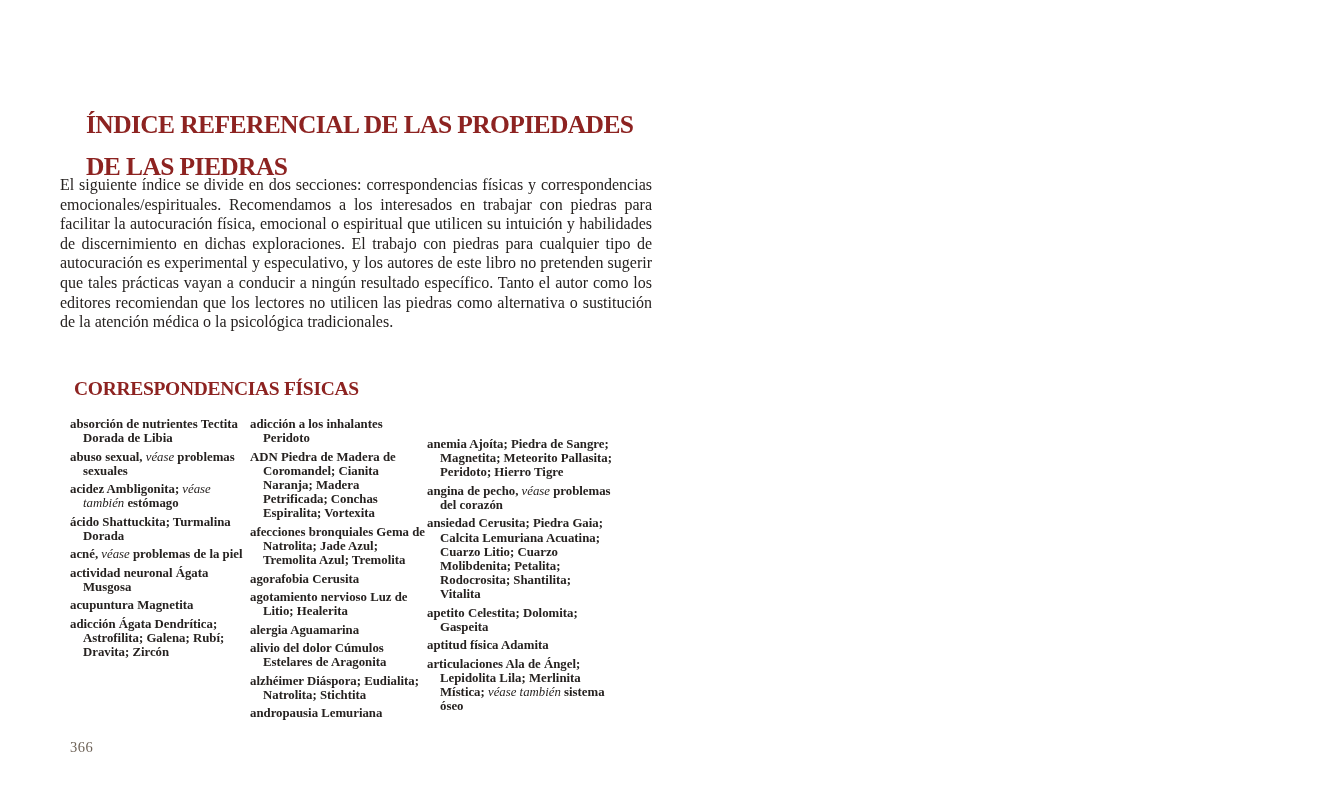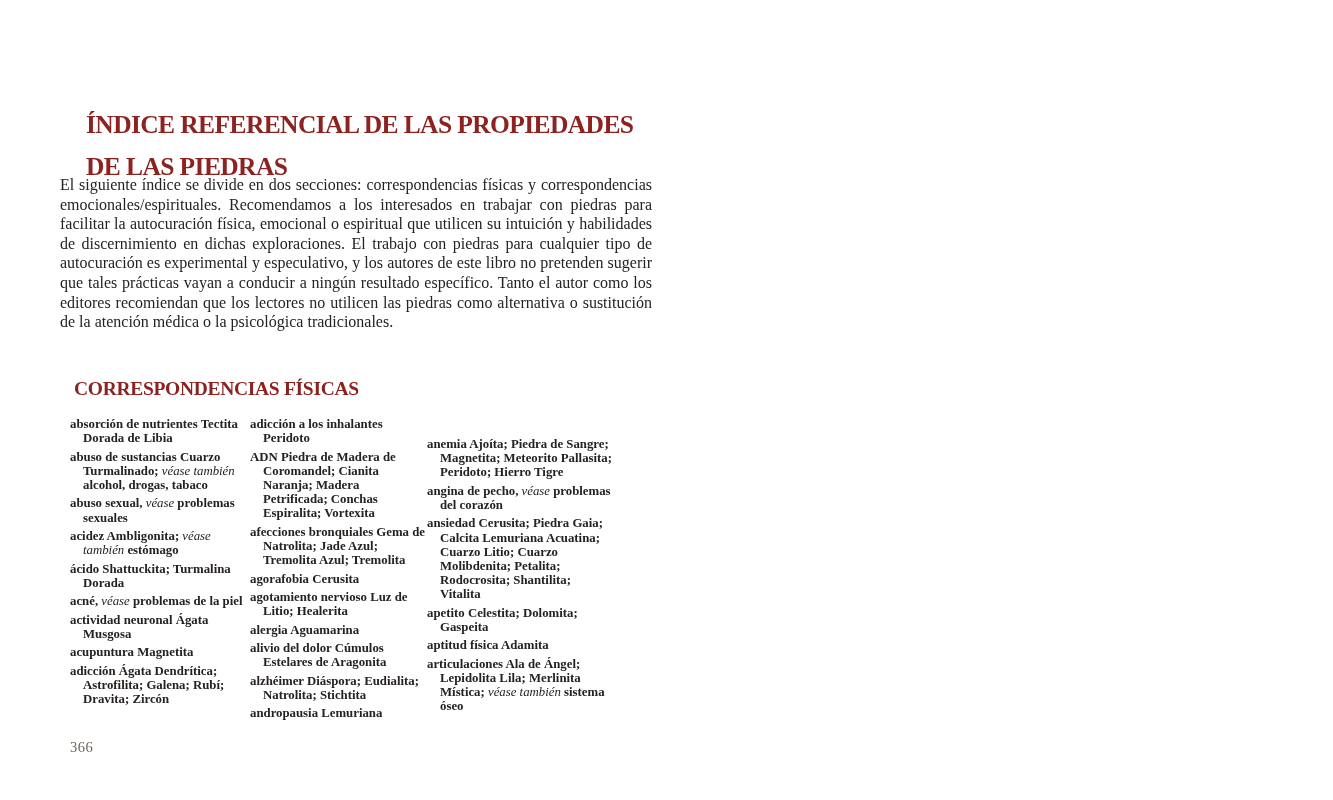--- a/index.html
+++ b/index.html
@@ -66,21 +66,20 @@
 
 <div class="page page-left">
   <h1 class="book-title" style="margin:16px;">
     <span class="tline">ÍNDICE REFERENCIAL DE LAS PROPIEDADES</span>
     <span class="tline">DE LAS PIEDRAS</span>
   </h1>
   <p class="intro" style="margin:0;">El siguiente índice se divide en dos secciones: correspondencias físicas y correspondencias emocionales/espirituales. Recomendamos a los interesados en trabajar con piedras para facilitar la autocuración física, emocional o espiritual que utilicen su intuición y habilidades de discernimiento en dichas exploraciones. El trabajo con piedras para cualquier tipo de autocuración es experimental y especulativo, y los autores de este libro no pretenden sugerir que tales prácticas vayan a conducir a ningún resultado específico. Tanto el autor como los editores recomiendan que los lectores no utilicen las piedras como alternativa o sustitución de la atención médica o la psicológica tradicionales.</p>
   <h2 class="section-heading" style="margin:4px;">CORRESPONDENCIAS FÍSICAS</h2>
   <div class="col col-l1">
       <div class="entry"><span class="seg-b">absorción de nutrientes</span><span class="seg-n"> Tectita Dorada de Libia</span></div>
-      <div class="entry"><span class="seg-b">abuso de sustancias</span><span class="seg-n"> Cuarzo Turmalinado; </span><span class="seg-i">véase también</span><span class="seg-n"> alcohol, drogas, tabaco</span></div>
       <div class="entry"><span class="seg-b">abuso sexual</span><span class="seg-n">, </span><span class="seg-i">véase</span><span class="seg-n"> problemas sexuales</span></div>
       <div class="entry"><span class="seg-b">acidez</span><span class="seg-n"> Ambligonita; </span><span class="seg-i">véase también</span><span class="seg-n"> estómago</span></div>
       <div class="entry"><span class="seg-b">ácido</span><span class="seg-n"> Shattuckita; Turmalina Dorada</span></div>
       <div class="entry"><span class="seg-b">acné</span><span class="seg-n">, </span><span class="seg-i">véase</span><span class="seg-n"> problemas de la piel</span></div>
       <div class="entry"><span class="seg-b">actividad neuronal</span><span class="seg-n"> Ágata Musgosa</span></div>
       <div class="entry"><span class="seg-b">acupuntura</span><span class="seg-n"> Magnetita</span></div>
       <div class="entry"><span class="seg-b">adicción</span><span class="seg-n"> Ágata Dendrítica; Astrofilita; Galena; Rubí; Dravita; Zircón</span></div>
     </div>
   <div class="col col-l2">
       <div class="entry"><span class="seg-b">adicción a los inhalantes</span><span class="seg-n"> Peridoto</span></div>

